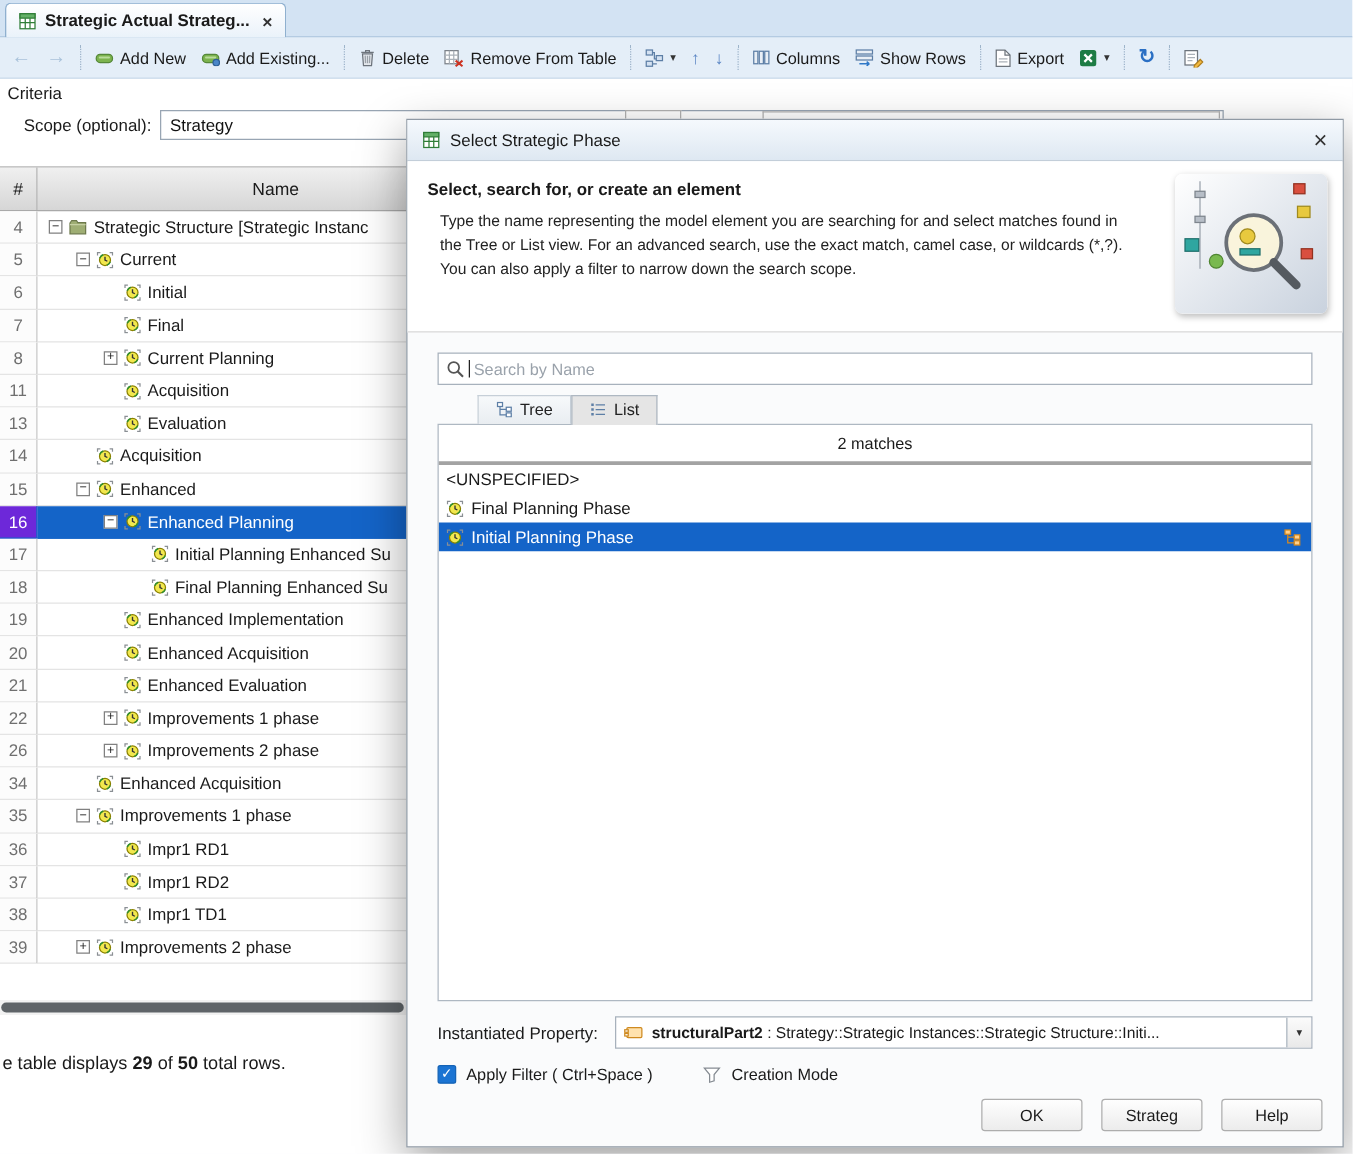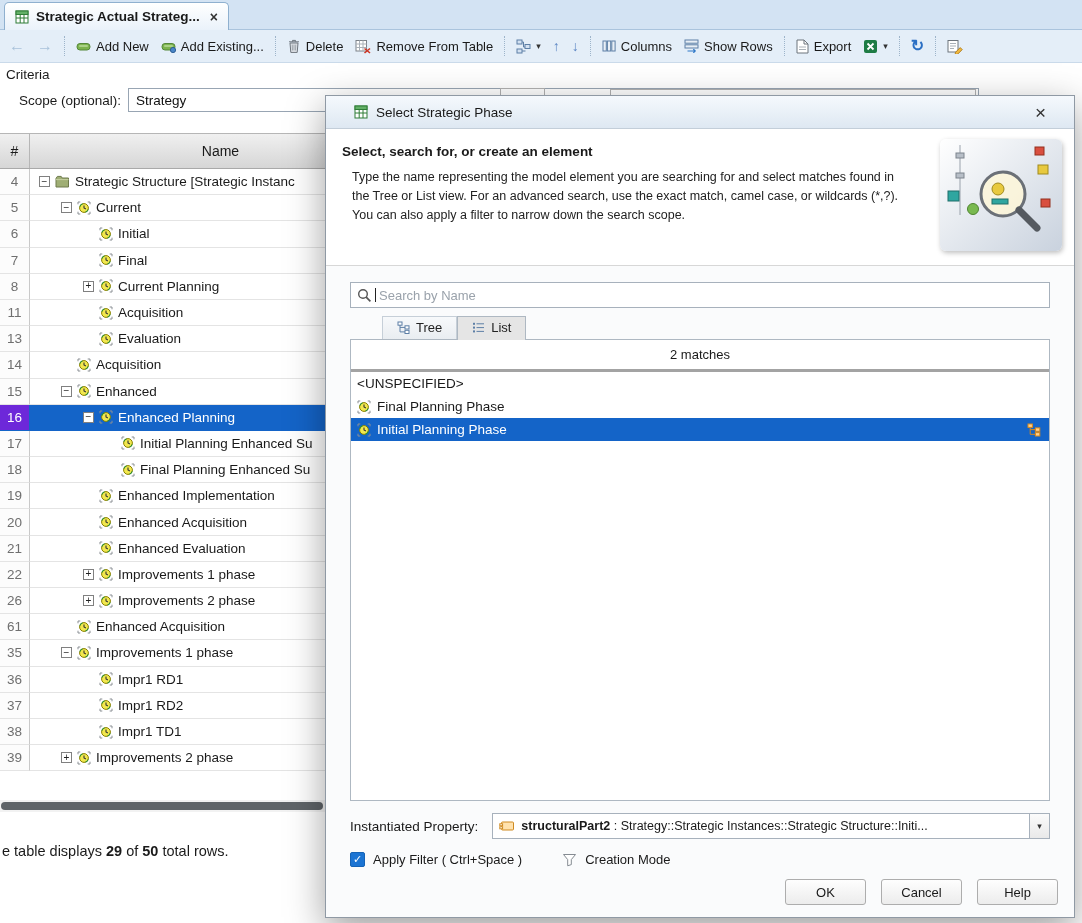--- a/index.html
+++ b/index.html
@@ -36,21 +36,21 @@
   .indent{flex:none}
   .expander{width:11px;height:11px;min-width:11px;border:1px solid #808080;background:#fff;color:#222;font-size:10px;display:inline-flex;align-items:center;justify-content:center;line-height:1;flex:none}
   .exp-space{width:11px;min-width:11px;height:11px;flex:none}
   .grid-row.selected .gr-num{background:#6d28d9;color:#fff;border-color:#1464c8}
   .grid-row.selected .gr-name{background:#1464c8;color:#fff;border-color:#1464c8}
   .hscroll{position:absolute;left:0;top:800px;width:330px;height:12px;background:#f2f2f2}
   .hthumb{position:absolute;left:1px;top:2px;width:322px;height:8px;background:#5f6468;border-radius:4px}
   .status{position:absolute;left:2px;top:843px;font-size:14.5px}
   
   .dialog{position:absolute;left:325px;top:95px;width:750px;height:823px;background:#fafbfc;border:1px solid #8f99a4;box-shadow:0 12px 36px rgba(0,0,0,.38);display:flex;flex-direction:column;z-index:10}
-  .dlg-title{height:33px;min-height:33px;display:flex;align-items:center;gap:8px;padding:0 28px;background:linear-gradient(#f5f9fd,#dee8f2);border-bottom:1px solid #c3ced9;font-size:13.5px}
+  .dlg-title{height:33px;min-height:33px;display:flex;align-items:center;gap:8px;padding:0 12px;background:linear-gradient(#f5f9fd,#dee8f2);border-bottom:1px solid #c3ced9;font-size:13.5px}
   .dlg-close{margin-left:auto}
   .dlg-close .g-close{font-size:19px;color:#333}
   .dlg-banner{background:#fff;border-bottom:1px solid #d7d7d7;position:relative;padding:13px 150px 14px 16px;min-height:137px}
   .dlg-banner h3{font-size:13.5px;margin:2px 0 9px;font-weight:bold}
   .dlg-banner p{margin-left:10px;width:548px;font-size:12.5px;line-height:1.5;color:#222}
   .banner-art{position:absolute;right:12px;top:10px;width:122px;height:112px;border-radius:6px;overflow:hidden;box-shadow:1px 2px 5px rgba(0,0,0,.25)}
   .dlg-search{margin:16px 24px 0;height:26px;border:1px solid #a7b1bc;background:#fff;display:flex;align-items:center;padding:0 6px;gap:3px}
   .caret-line{width:1px;height:14px;background:#222;flex:none}
   .dlg-search input{border:none;outline:none;flex:1;font:13px "Liberation Sans",sans-serif;color:#222;background:transparent}
   .dlg-search input::placeholder{color:#9aa2ab}
@@ -524,21 +524,21 @@
               <circle cx="7" cy="7" r="4.4" fill="#f2e84e" stroke="#8a8000"></circle>
               <path d="M2.8 5.6A4.4 4.4 0 015.6 2.8" fill="none" stroke="#2f8f2f" stroke-width="1.2"></path>
               <path d="M11.2 8.4a4.4 4.4 0 01-2.8 2.8" fill="none" stroke="#2f8f2f" stroke-width="1.2"></path>
               <path d="M7 4.4V7l1.9 1" fill="none" stroke="#333" stroke-width="1.1"></path>
             </svg>
           </span>
           <span>Improvements 2 phase</span>
         </div>
       </div>
       <div class="grid-row">
-        <div class="gr-num">61</div>
+        <div class="gr-num">34</div>
         <div class="gr-name">
           <span class="indent" style="width: 22px; min-width: 22px;"></span>
           <span class="exp-space"></span>
           <span class="ic">
             <svg width="14" height="14" viewBox="0 0 14 14">
               <path d="M1 3.3V1h2.3M10.7 1H13v2.3M13 10.7V13h-2.3M3.3 13H1v-2.3" fill="none" stroke="#8a8f94"></path>
               <circle cx="7" cy="7" r="4.4" fill="#f2e84e" stroke="#8a8000"></circle>
               <path d="M2.8 5.6A4.4 4.4 0 015.6 2.8" fill="none" stroke="#2f8f2f" stroke-width="1.2"></path>
               <path d="M11.2 8.4a4.4 4.4 0 01-2.8 2.8" fill="none" stroke="#2f8f2f" stroke-width="1.2"></path>
               <path d="M7 4.4V7l1.9 1" fill="none" stroke="#333" stroke-width="1.1"></path>
@@ -790,16 +790,16 @@
     <span class="funnel-wrap ic">
         <svg width="15" height="14" viewBox="0 0 15 14">
           <path d="M1.5 1.5h12L9.3 6.6v5l-3.6 1.2V6.6z" fill="#fff" stroke="#858b92"></path>
         </svg>
       </span>
     <span>Creation Mode</span>
   </div>
 
   <div class="btn-row">
     <div class="btn">OK</div>
-    <div class="btn">Cancel</div>
+    <div class="btn">Strateg</div>
     <div class="btn">Help</div>
   </div>
 </div>
 
 </body></html>

